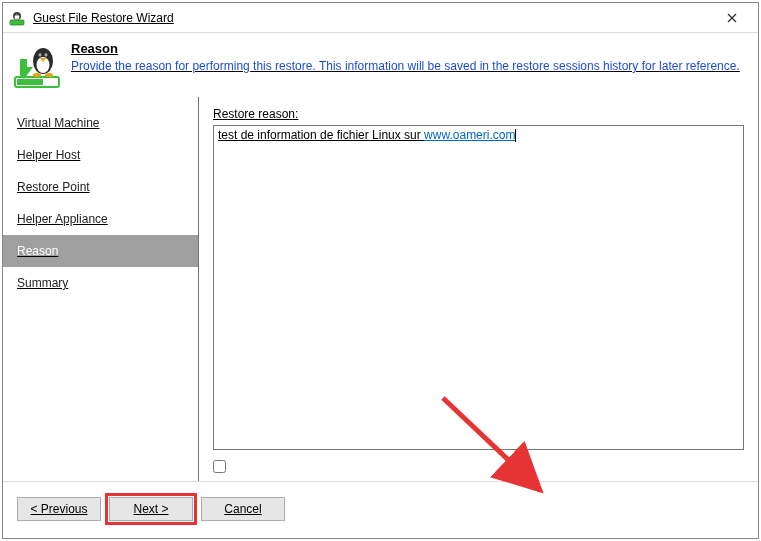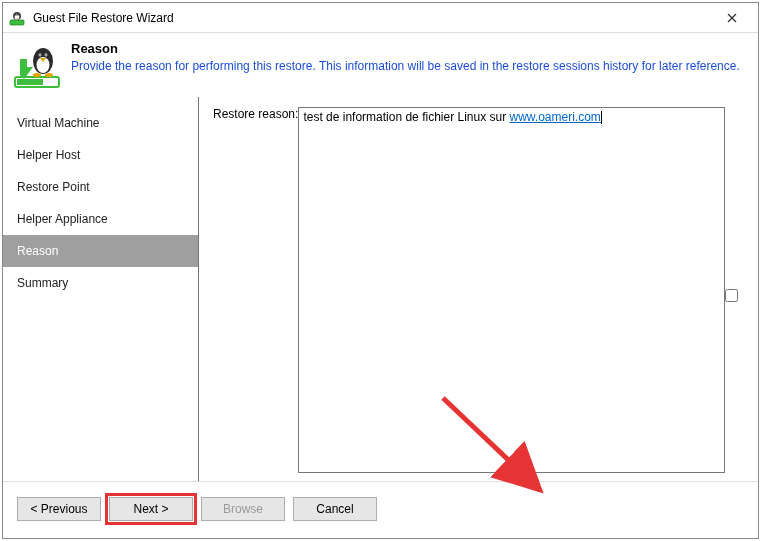--- a/index.html
+++ b/index.html
@@ -15,20 +15,21 @@
     overflow: hidden;
     position: relative;
   }
   .window {
     width: 757px;
     height: 537px;
     border: 1px solid #888;
     background: #fff;
     position: relative;
     margin: 2px 0 0 2px;
+    text-decoration: underline;
   }
   .titlebar {
     height: 30px;
     background: #fff;
     display: flex;
     align-items: center;
     padding: 0 6px;
     border-bottom: 1px solid #ddd;
   }
   .title-icon {
@@ -76,21 +77,21 @@
     line-height: 16px;
   }
   .sidebar-item.selected {
     background: #9f9f9f;
     color: #fff;
   }
   .main {
     flex: 1;
     padding: 10px 14px 8px 14px;
     display:flex;
-    flex-direction: row;
+    flex-direction: column;
   }
   .field-label { font-size:12px; margin-bottom:4px; }
   .reason-box {
     flex:1;
     border:1px solid #777;
     background:#fff;
     padding:2px 4px;
     font-size:12px;
     font-family: inherit;
     overflow:auto;
@@ -209,21 +210,20 @@
       </div>
       <label class="check-row">
         <input type="checkbox" style="">
       </label>
     </div>
   </div>
 
   <div class="footer">
     <button class="btn">&lt; Previous</button>
     <button class="btn highlight">Next &gt;</button>
-    <button class="btn" disabled="">Browse</button>
     <button class="btn">Cancel</button>
   </div>
 
 </div>
 
 <svg class="arrow-overlay" style="left:435px; top:390px;" width="130" height="120">
   <defs>
     <marker id="ah" markerWidth="12" markerHeight="12" refX="9" refY="5" orient="auto">
       <path d="M0,0 L10,5 L0,10 Z" fill="#e63434"></path>
     </marker>

